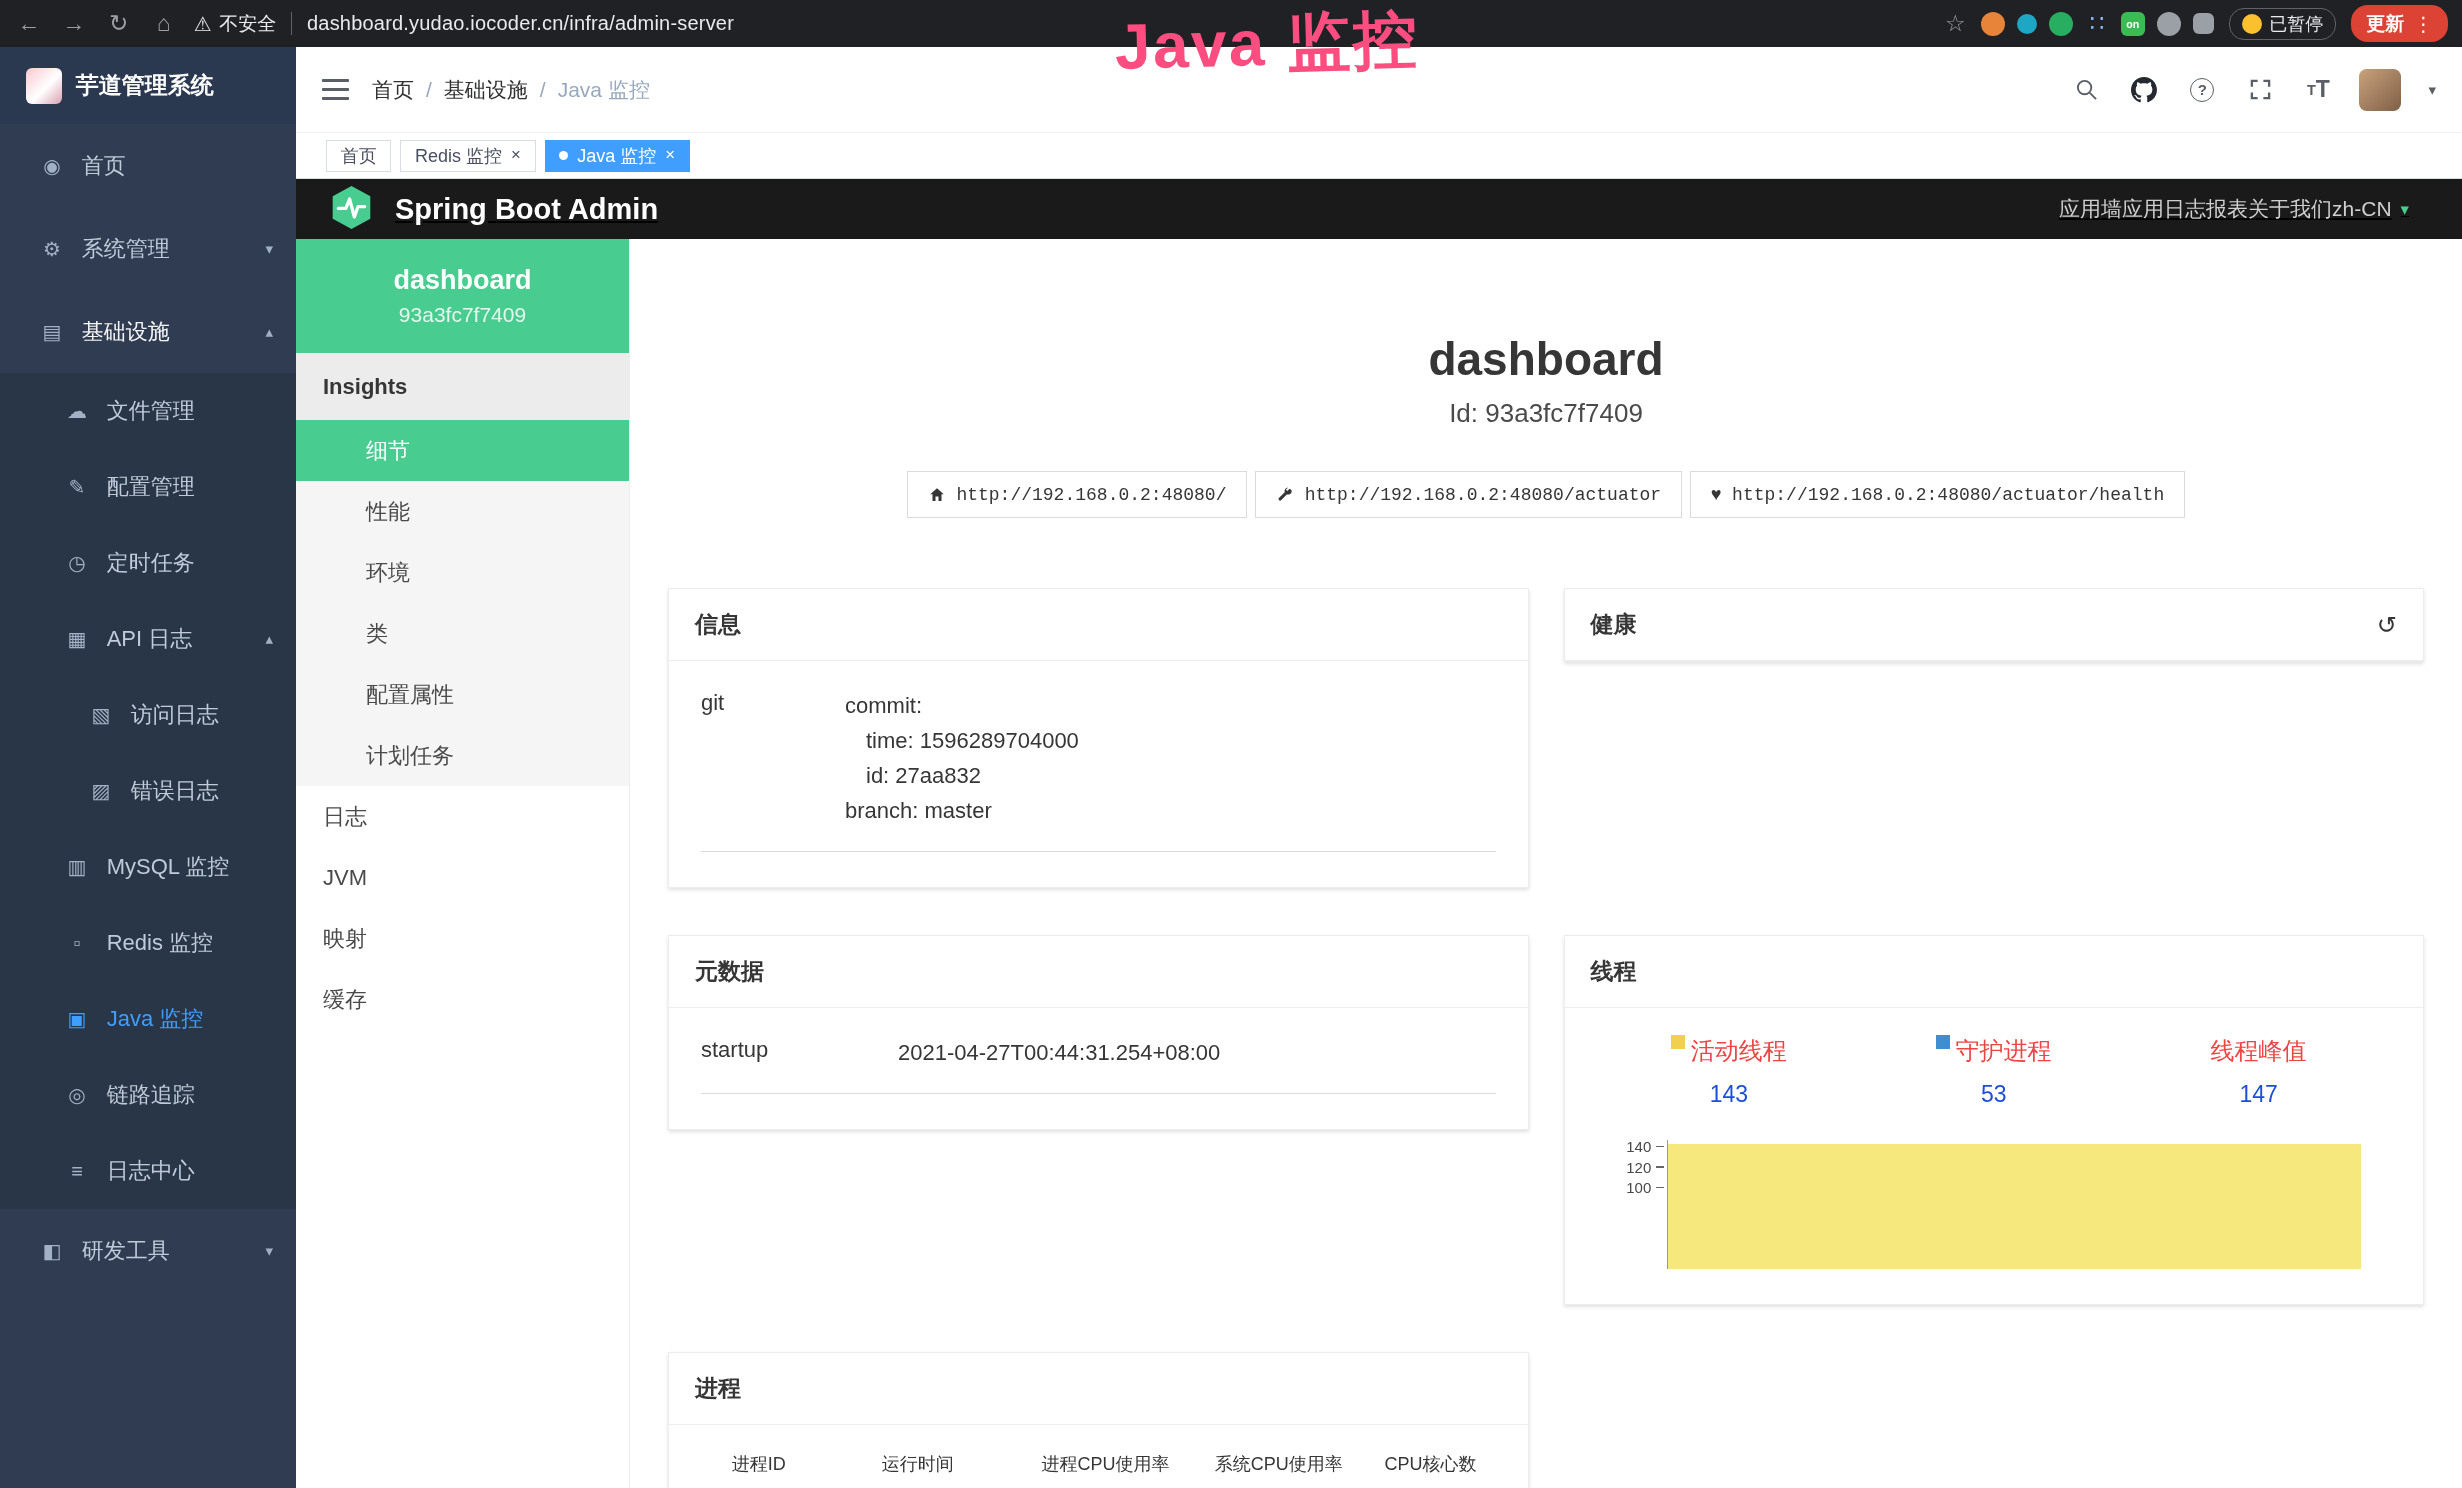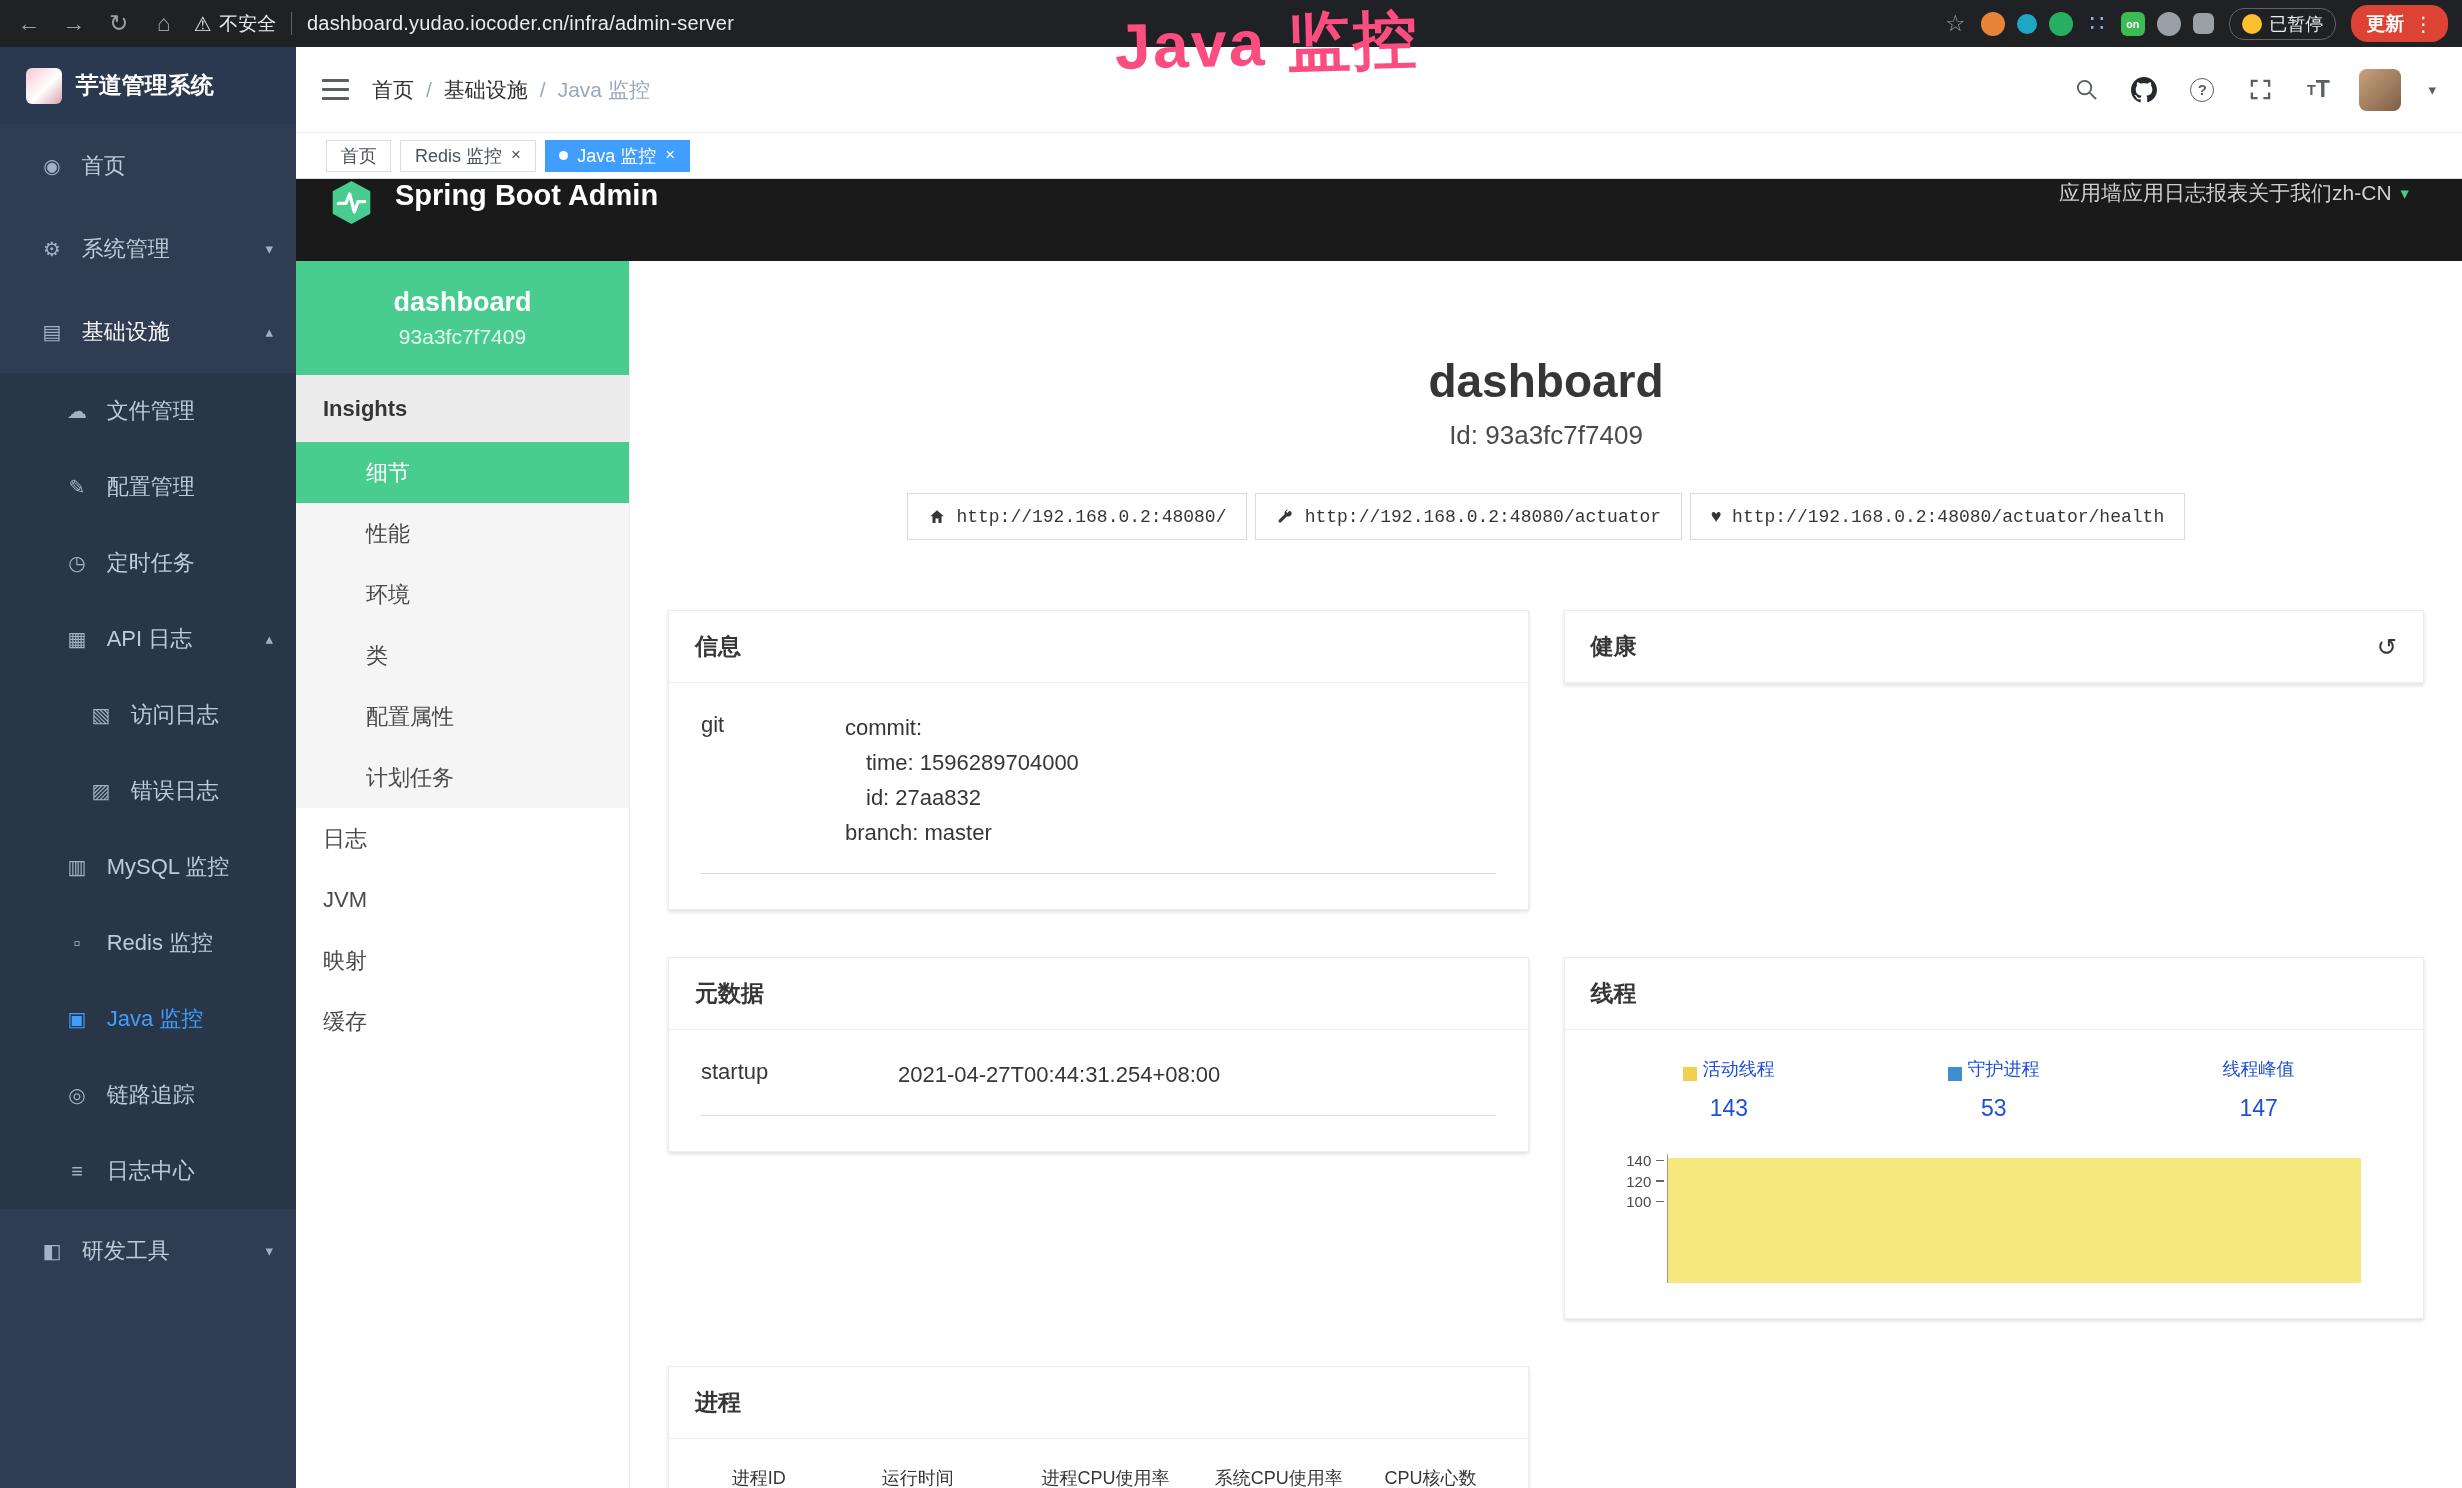--- a/index.html
+++ b/index.html
@@ -67,21 +67,21 @@
   .caret { color:#5a5e66; font-size:15px; margin-left:4.6px; }
 
   .tabbar { height:47px; background:#fff; border-bottom:0.8px solid #d8dce5; border-top:0.8px solid #f1f1f1; display:flex; align-items:center; padding:0 30px; gap:9px; }
   .tab { display:inline-flex; align-items:center; gap:9px; height:32px; padding:0 13.7px; border:0.8px solid #d8dce5; font-size:18px; color:#495060; background:#fff; cursor:pointer; }
   .tab .x { font-size:16.7px; line-height:1; }
   .tab.active { background:var(--tab-active-blue,#409eff); border-color:var(--tab-active-blue,#409eff); color:#fff; }
   .tab.active .dot { width:9px; height:9px; border-radius:50%; background:#fff; }
 
   
   .sba-wrap { flex:1; display:flex; flex-direction:column; min-height:0; }
-  .sba-header { height:82px; background:#1a1a1a; display:flex; align-items:flex-start; padding:0 53px 0 32px; gap:20px; }
+  .sba-header { height:60px; background:#1a1a1a; display:flex; align-items:center; padding:0 53px 0 32px; gap:20px;text-decoration:underline; }
   .sba-brand { font-size:29px; font-weight:bold; color:#fff; }
   .sba-navspace { flex:1; }
   .sba-nav { display:flex; align-items:center; font-size:21px; color:#cfcfcf; }
   .sba-nav .nitem { cursor:pointer; }
   .locale { display:flex; gap:9px; align-items:center; cursor:pointer; }
   .locale .v { color:var(--sba-green,#49cc90); font-size:16.7px; }
 
   .sba-body { flex:1; display:flex; min-height:0; }
   .sba-side { width:334px; background:#fff; border-right:0.8px solid #ededed; }
   .inst-head { height:114px; background:var(--sba-green,#49cc90); color:#fff; display:flex; flex-direction:column; justify-content:center; align-items:center; gap:7.6px; }
@@ -113,21 +113,21 @@
   .kv.meta .k { width:197px; }
 
   .row-sb { display:flex; justify-content:space-between; align-items:center; border-bottom:0.8px solid #dbdbdb; padding-bottom:24px; font-size:23px; color:#363636; }
   .row-sb .name { font-weight:bold; }
   .up { color:var(--status-up-green,#48c78e); font-weight:bold; }
 
   .proc-grid { display:grid; grid-template-columns:0.8fr 1.4fr 1.2fr 1.2fr 0.9fr; text-align:center; }
   .ph { font-size:18px; color:#363636; }
 
   .thr-legend { display:grid; grid-template-columns:1fr 1fr 1fr; text-align:center; }
-  .tl-label { font-size:18px; color:#1d4ed8; display:flex; align-items:flex-end; justify-content:center; gap:6px; }
+  .tl-label { font-size:24px; color:#ef4444; display:flex; align-items:flex-start; justify-content:center; gap:6px; }
   .tl-sq { width:13.7px; height:13.7px; display:inline-block; }
   .tl-sq.yellow { background:var(--thread-active-yellow,#f0d04e); }
   .tl-sq.blue { background:var(--thread-daemon-blue,#3e8ed0); }
   .tl-val { font-size:23px; color:#1d4ed8; margin-top:13.7px; }
 
   .chart { display:flex; margin-top:32px; height:129px; }
   .yaxis { width:70px; display:flex; flex-direction:column; gap:6.8px; align-items:flex-end; padding-right:3px; font-size:15px; color:#4a4a4a; }
   .ytick { display:flex; align-items:center; gap:4.6px; height:13.7px; }
   .ytick i { width:7.6px; height:1.5px; background:#666; display:block; }
   .plot { flex:1; position:relative; border-left:0.8px solid #999; margin-right:30px; }

